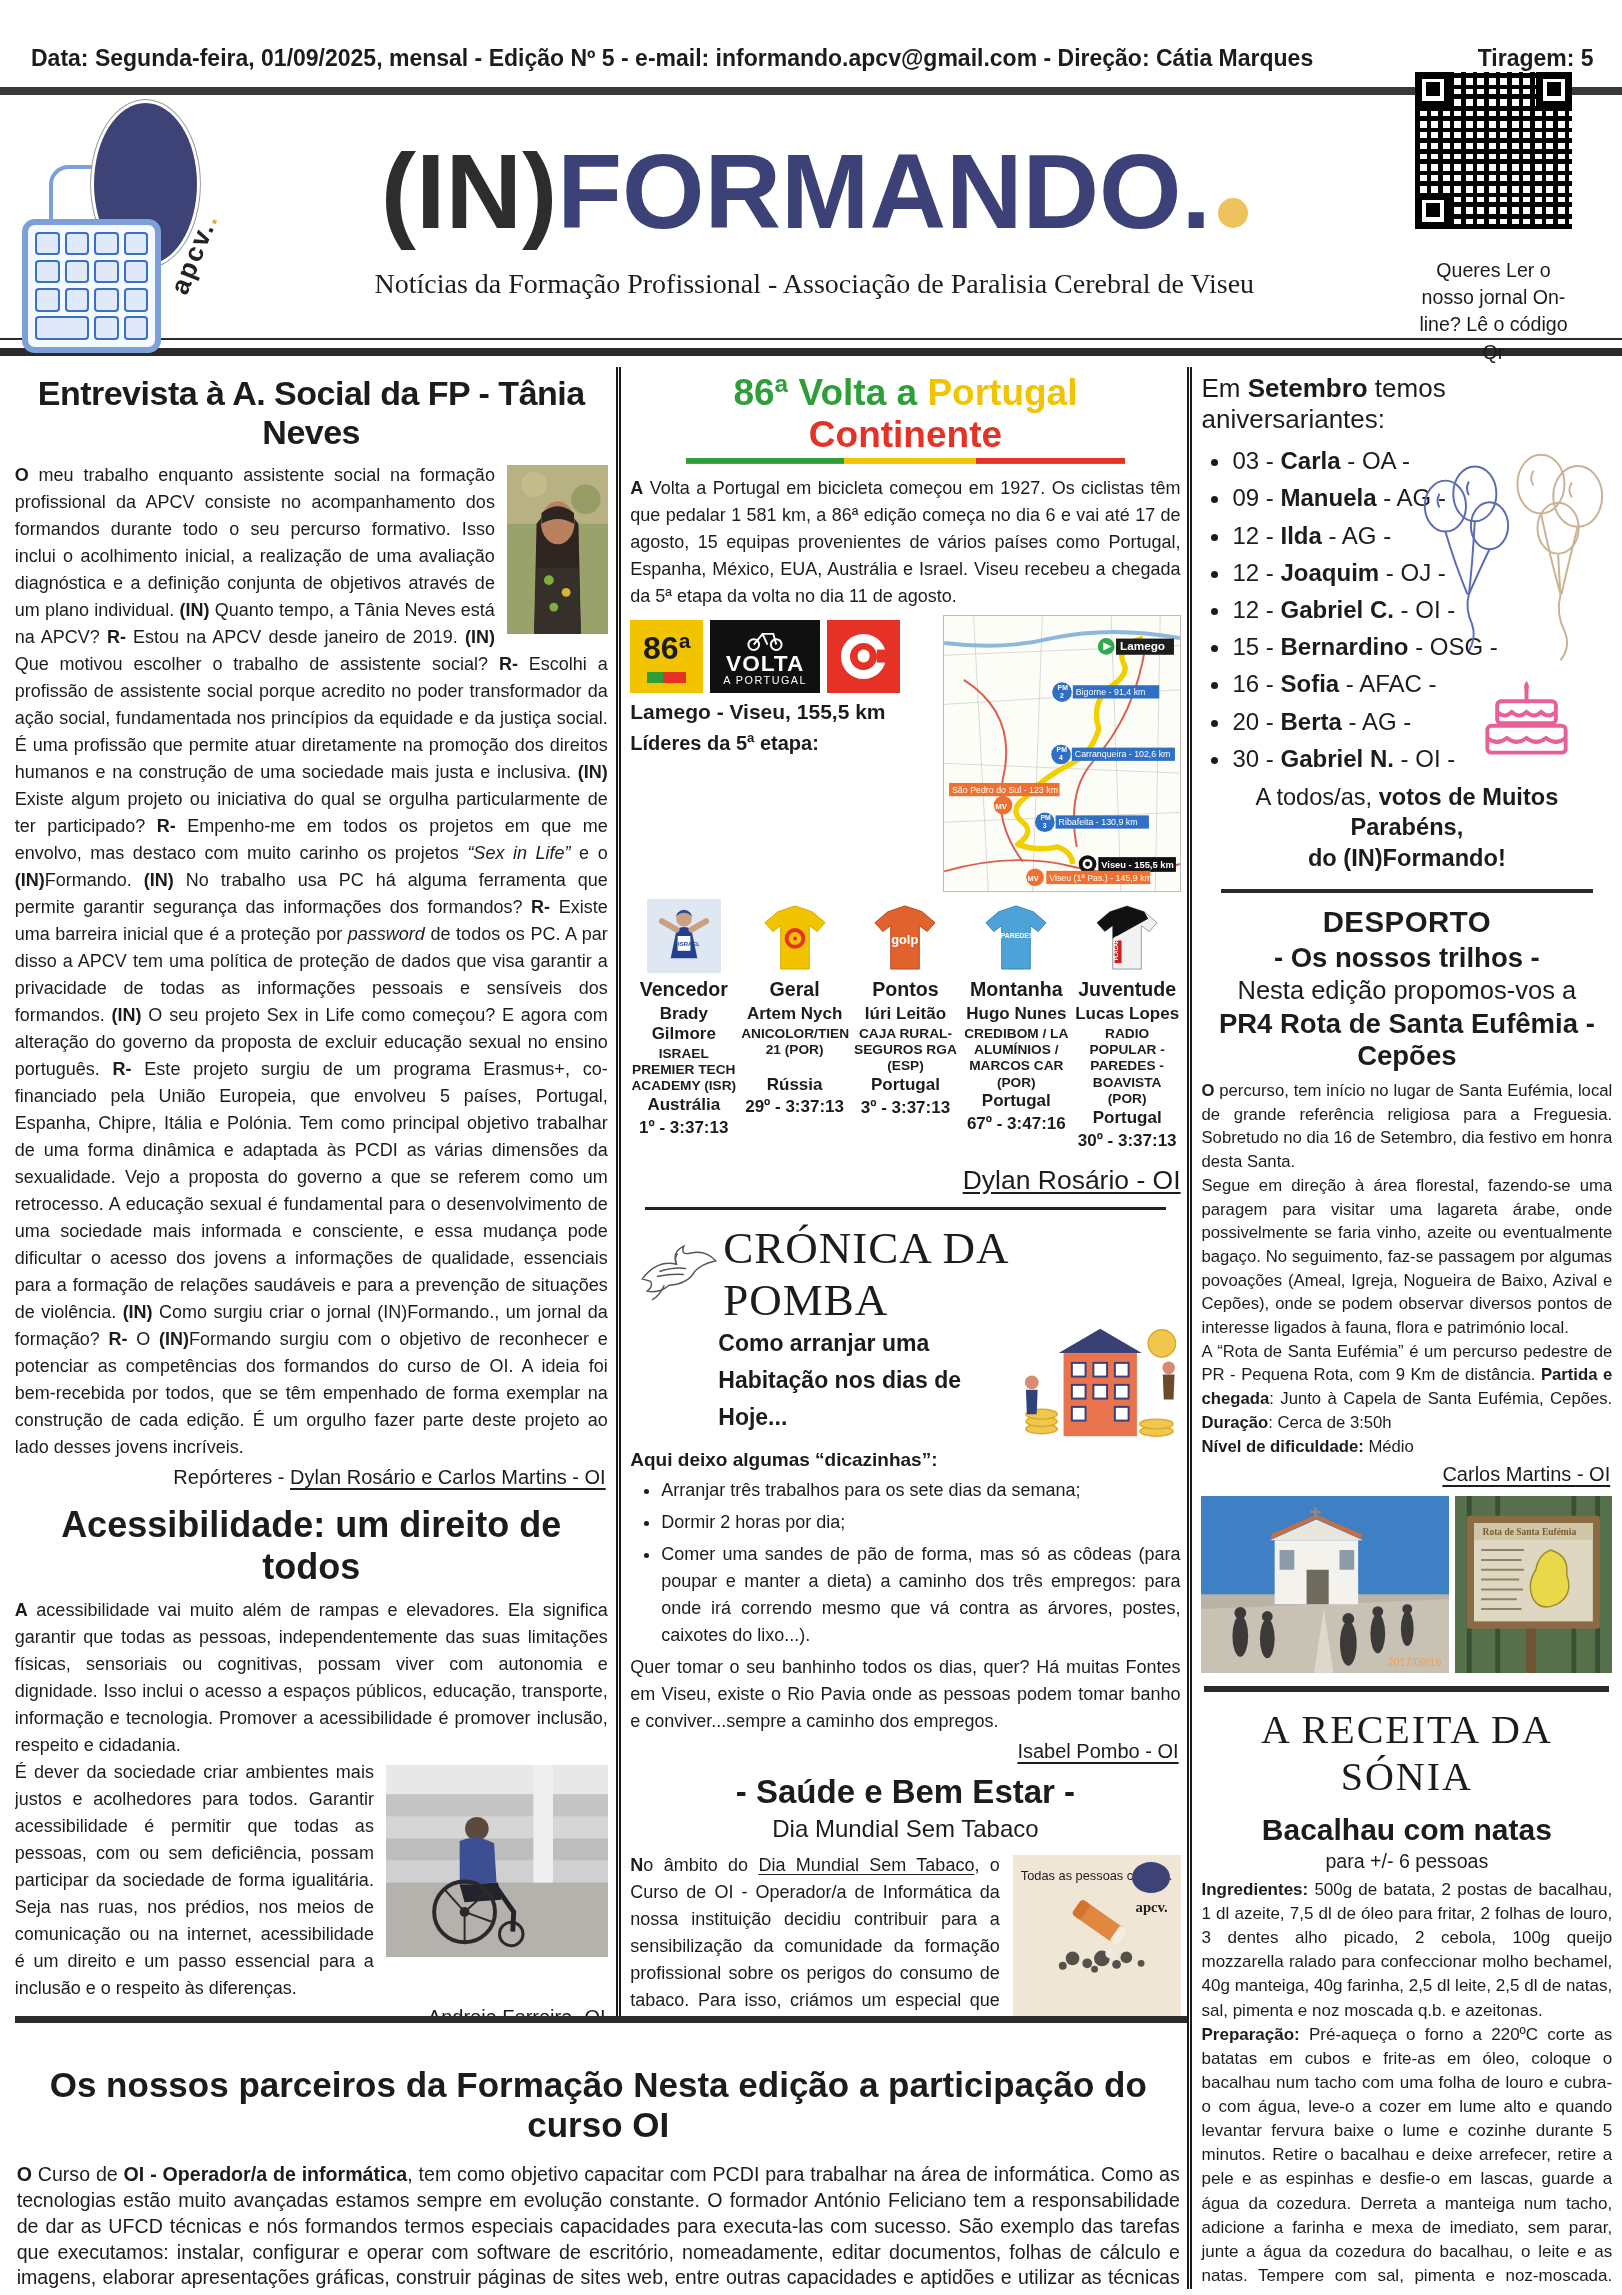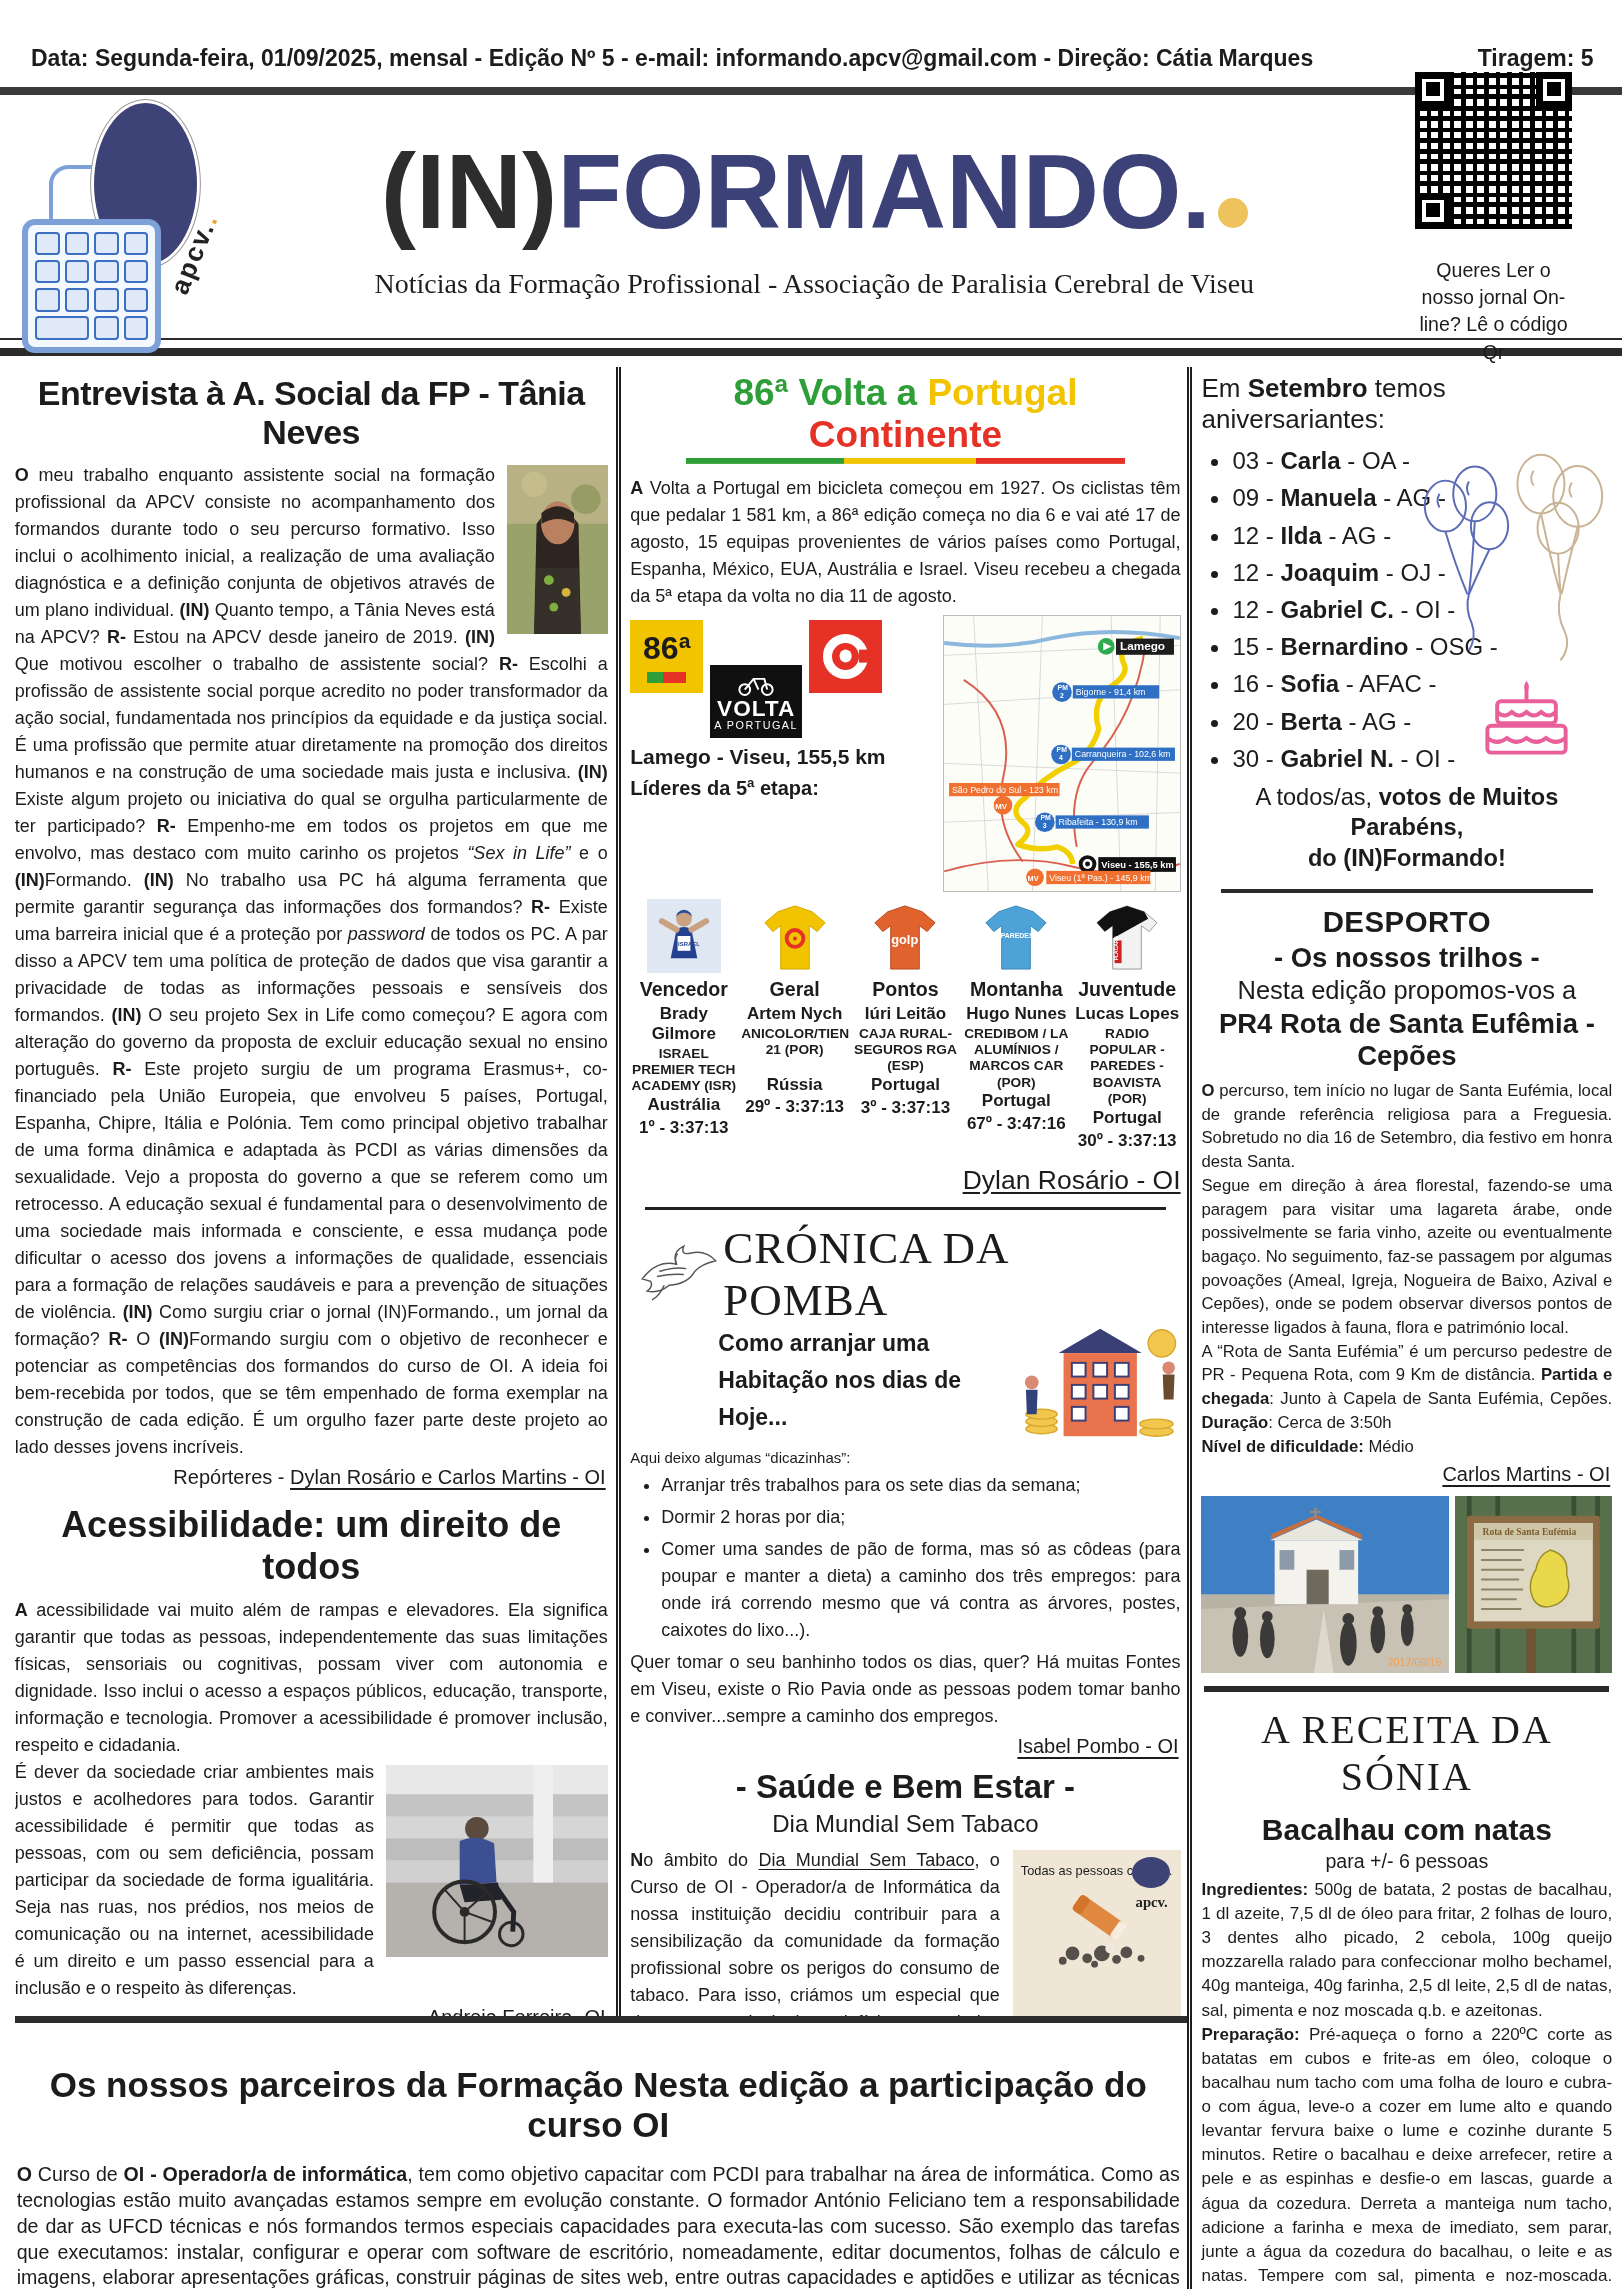--- a/index.html
+++ b/index.html
@@ -63,22 +63,22 @@
            background:linear-gradient(90deg,#2e9e38 0 36%,#f2c400 36% 66%,#e53126 66% 100%);
            background-size:86% 5.9px;background-repeat:no-repeat;background-position:50% 100%;}
   .h-volta .g{color:#2e9e38;} .h-volta .y{color:#f2c400;} .h-volta .r{color:#e53126;}
   .volta-mid{display:flex;margin-top:4.9px;}
   .volta-left{flex:1;padding-right:5.9px;}
   .logos{display:flex;gap:6.9px;margin:4.9px 0 6.9px;}
   .logo86{width:73px;height:73px;background:#f2c400;display:flex;flex-direction:column;
           align-items:center;justify-content:center;font-size:32px;font-weight:800;}
   .logo86 .flag{display:flex;width:39px;height:10.8px;margin-top:4.9px;position:relative;}
   .logo86 .flag .gg{width:15.7px;background:#2e9e38;} .logo86 .flag .rr{flex:1;background:#e53126;}
-  .logoVolta{width:92px;height:73px;background:#101010;color:#fff;display:flex;flex-direction:column;
-             align-items:center;justify-content:center;line-height:1.05;margin-top:45px;}
+  .logoVolta{width:110px;height:73px;background:#101010;color:#fff;display:flex;flex-direction:column;
+             align-items:center;justify-content:center;line-height:1.05;}
   .logoVolta .v1{font-size:22.6px;font-weight:800;letter-spacing:1px;}
   .logoVolta .v2{font-size:10.8px;letter-spacing:1.5px;}
   .logoCont{width:73px;height:73px;background:#e53126;display:flex;align-items:center;justify-content:center;}
   .logoCont .ring{width:45px;height:45px;border-radius:50%;border:9.8px solid #fff;position:relative;box-sizing:border-box;}
   .logoCont .ring::before{content:"";position:absolute;right:-9.8px;top:50%;width:9.8px;height:12.8px;
                           background:#e53126;transform:translateY(-50%);}
   .logoCont .ring::after{content:"";position:absolute;left:50%;top:50%;width:12.8px;height:12.8px;border-radius:50%;
                          background:#fff;transform:translate(-50%,-50%);}
   .stage{font-size:21px;font-weight:800;margin-top:2px;}
   .leaders-label{font-size:20px;font-weight:800;margin-top:7.9px;}
@@ -93,21 +93,21 @@
   .sig-dylan{font-size:26.5px;text-align:right;margin-top:14px;}
   .mid-rule{border:none;border-top:3.9px solid #222;margin:11.8px 14.7px;}
   
   .cron-head{display:flex;align-items:center;}
   .dove{width:93px;height:74px;flex:none;}
   .h-cron{flex:1;font-family:"Liberation Serif",serif;font-size:45px;letter-spacing:1px;text-align:left;}
   .cron2{display:flex;margin-top:-2.9px;}
   .cron2-left{flex:1;}
   .cron-sub{font-size:23px;font-weight:800;margin:2px 0 12.8px 88px;line-height:1.6;}
   .houseillo{width:164px;height:132px;flex:none;margin-top:-9.8px;}
-  .cron-intro{font-size:15px;}
+  .cron-intro{font-size:19px;font-weight:bold;}
   .cron-ul{margin:6.9px 0 4.9px;padding-left:31px;font-size:18px;line-height:1.5;text-align:justify;}
   .cron-ul li{margin-bottom:4.9px;}
   
   .h-saude{font-size:33px;font-weight:800;text-align:center;margin:9.8px 0 3.9px;}
   .saude-sub{font-size:24px;text-align:center;margin-bottom:8.8px;}
   .flyer{float:right;width:168px;height:343px;margin:3.9px 0 6.9px 12.8px;background:#efe6d6;
          text-align:center;position:relative;font-family:"Liberation Serif",serif;}
   .flyer .top{font-size:12.8px;padding-top:10.8px;font-family:"Liberation Sans",sans-serif;}
   .flyer .brandc{position:absolute;right:10.8px;top:6.9px;width:38px;height:31px;border-radius:50%;background:#3d4277;}
   .flyer .brand{position:absolute;right:12.8px;top:41px;font-size:14.7px;font-weight:700;color:#222;}

